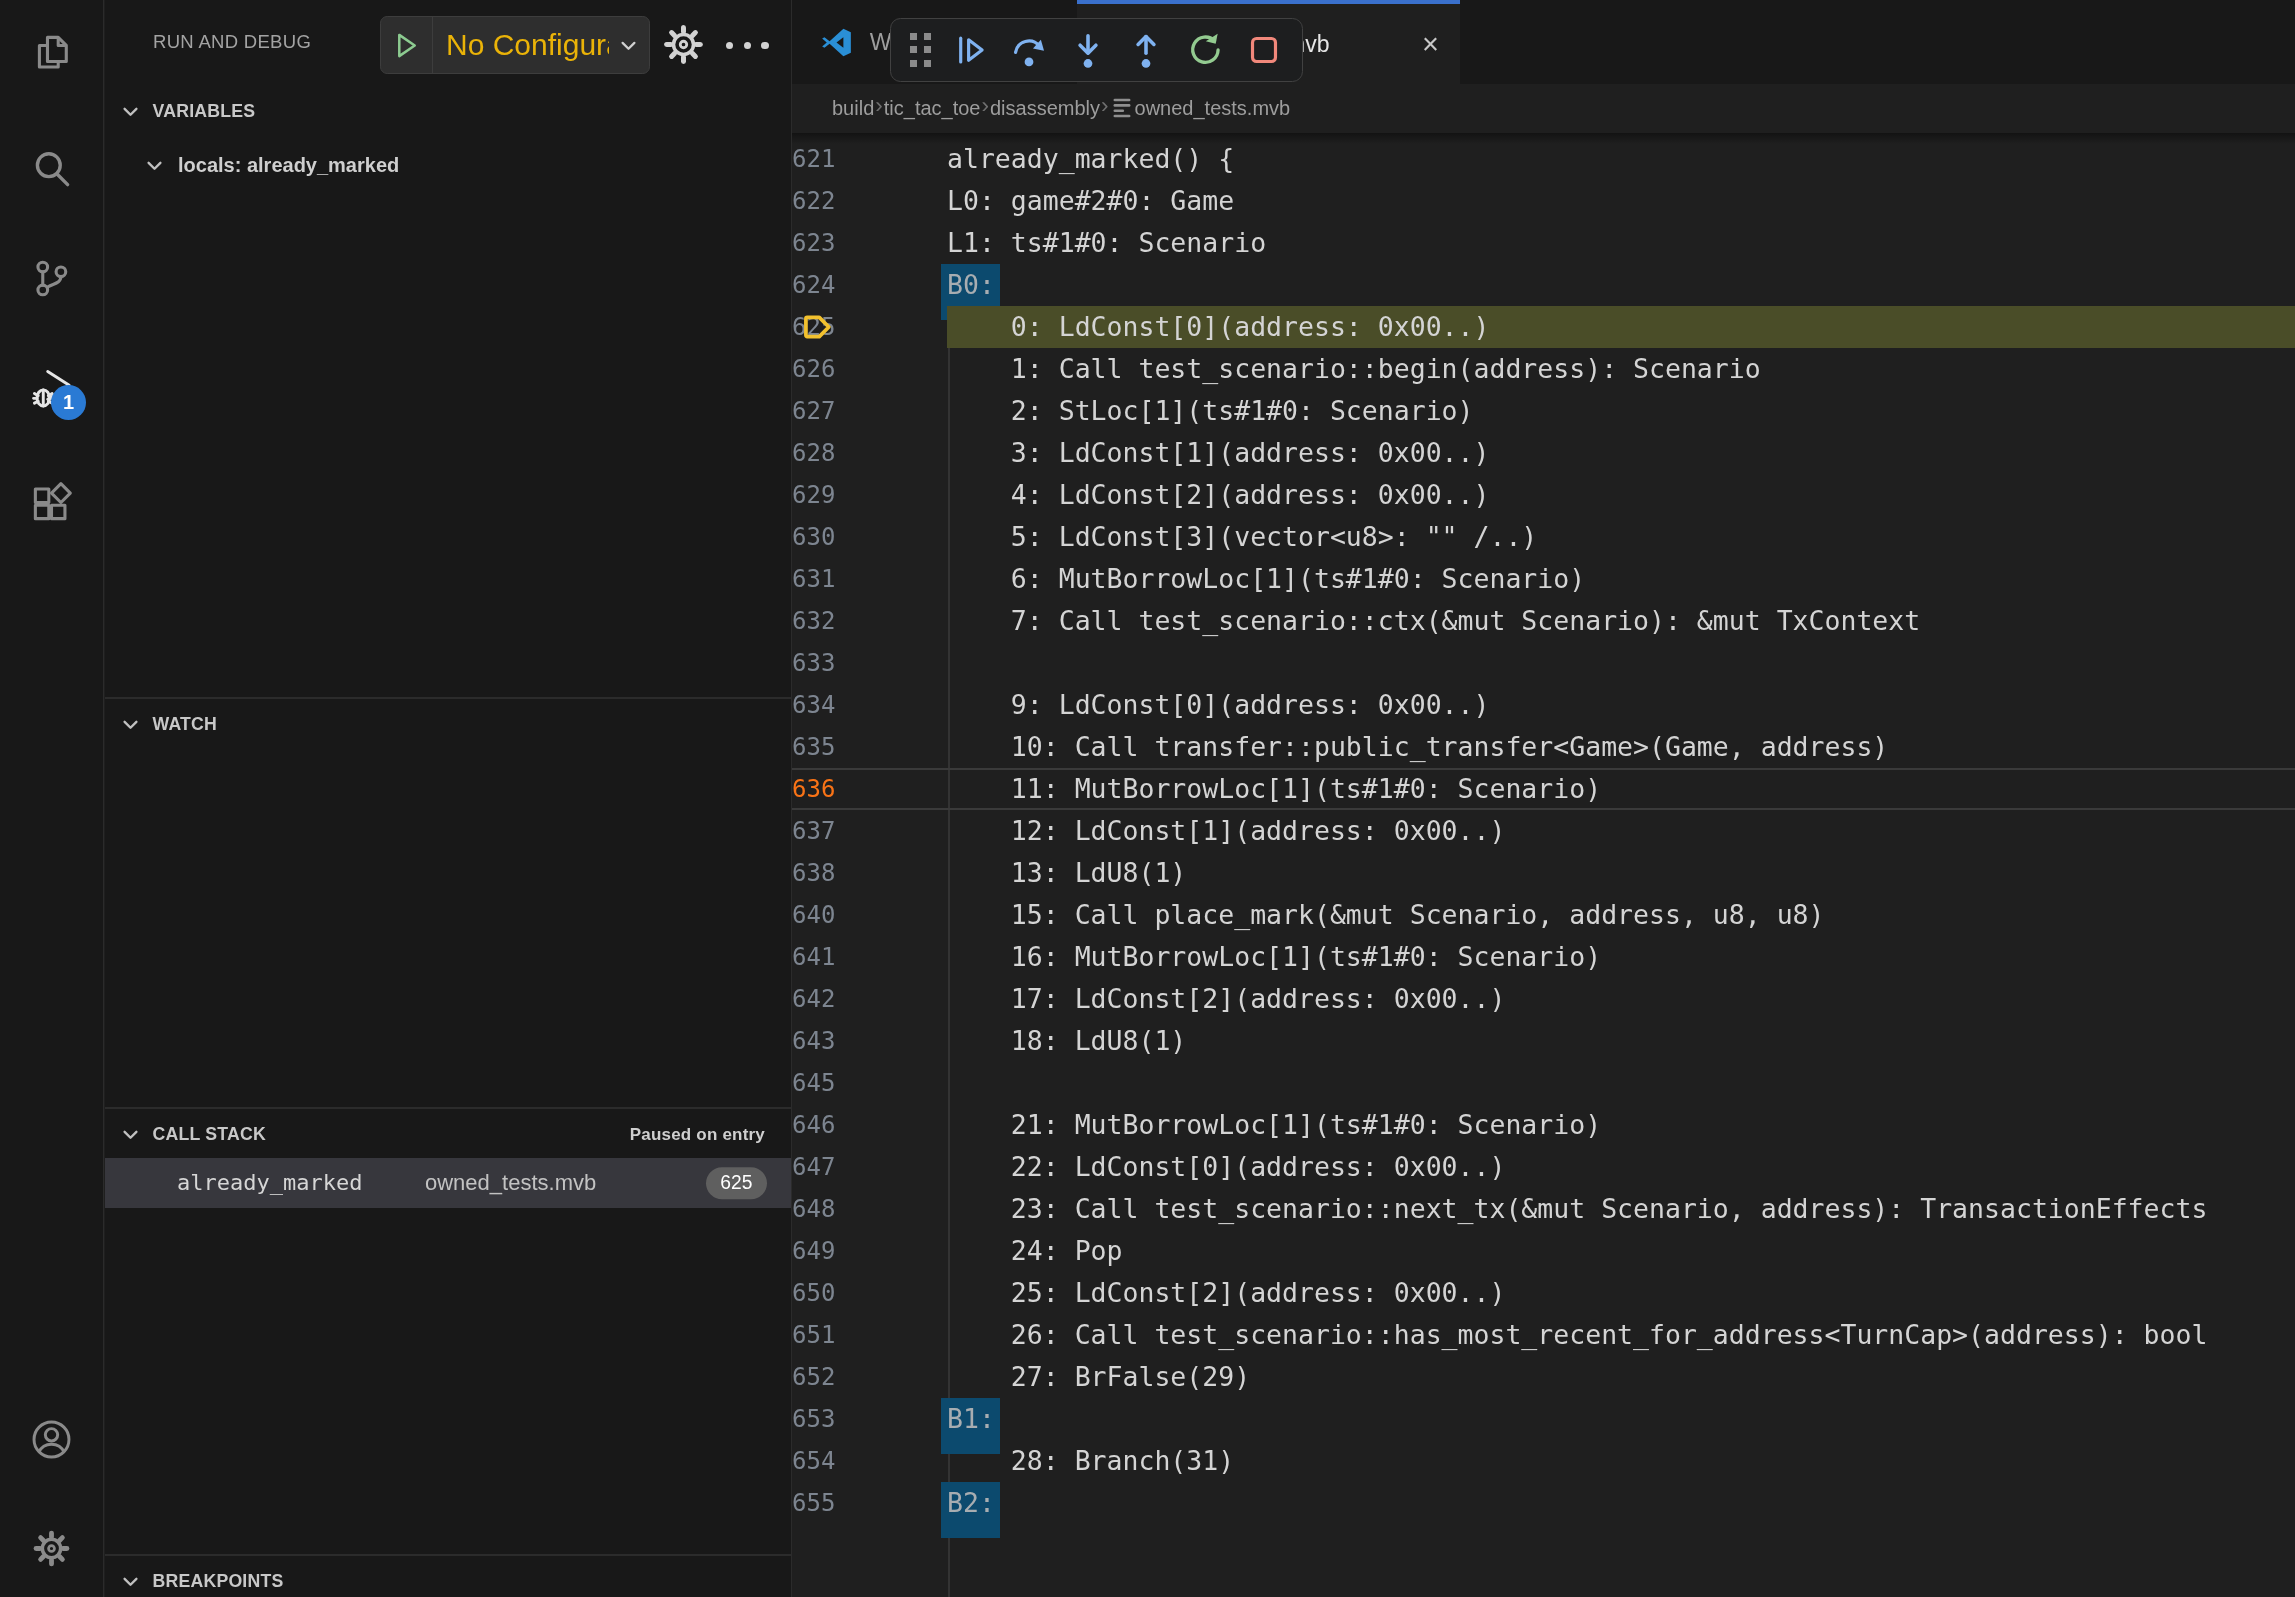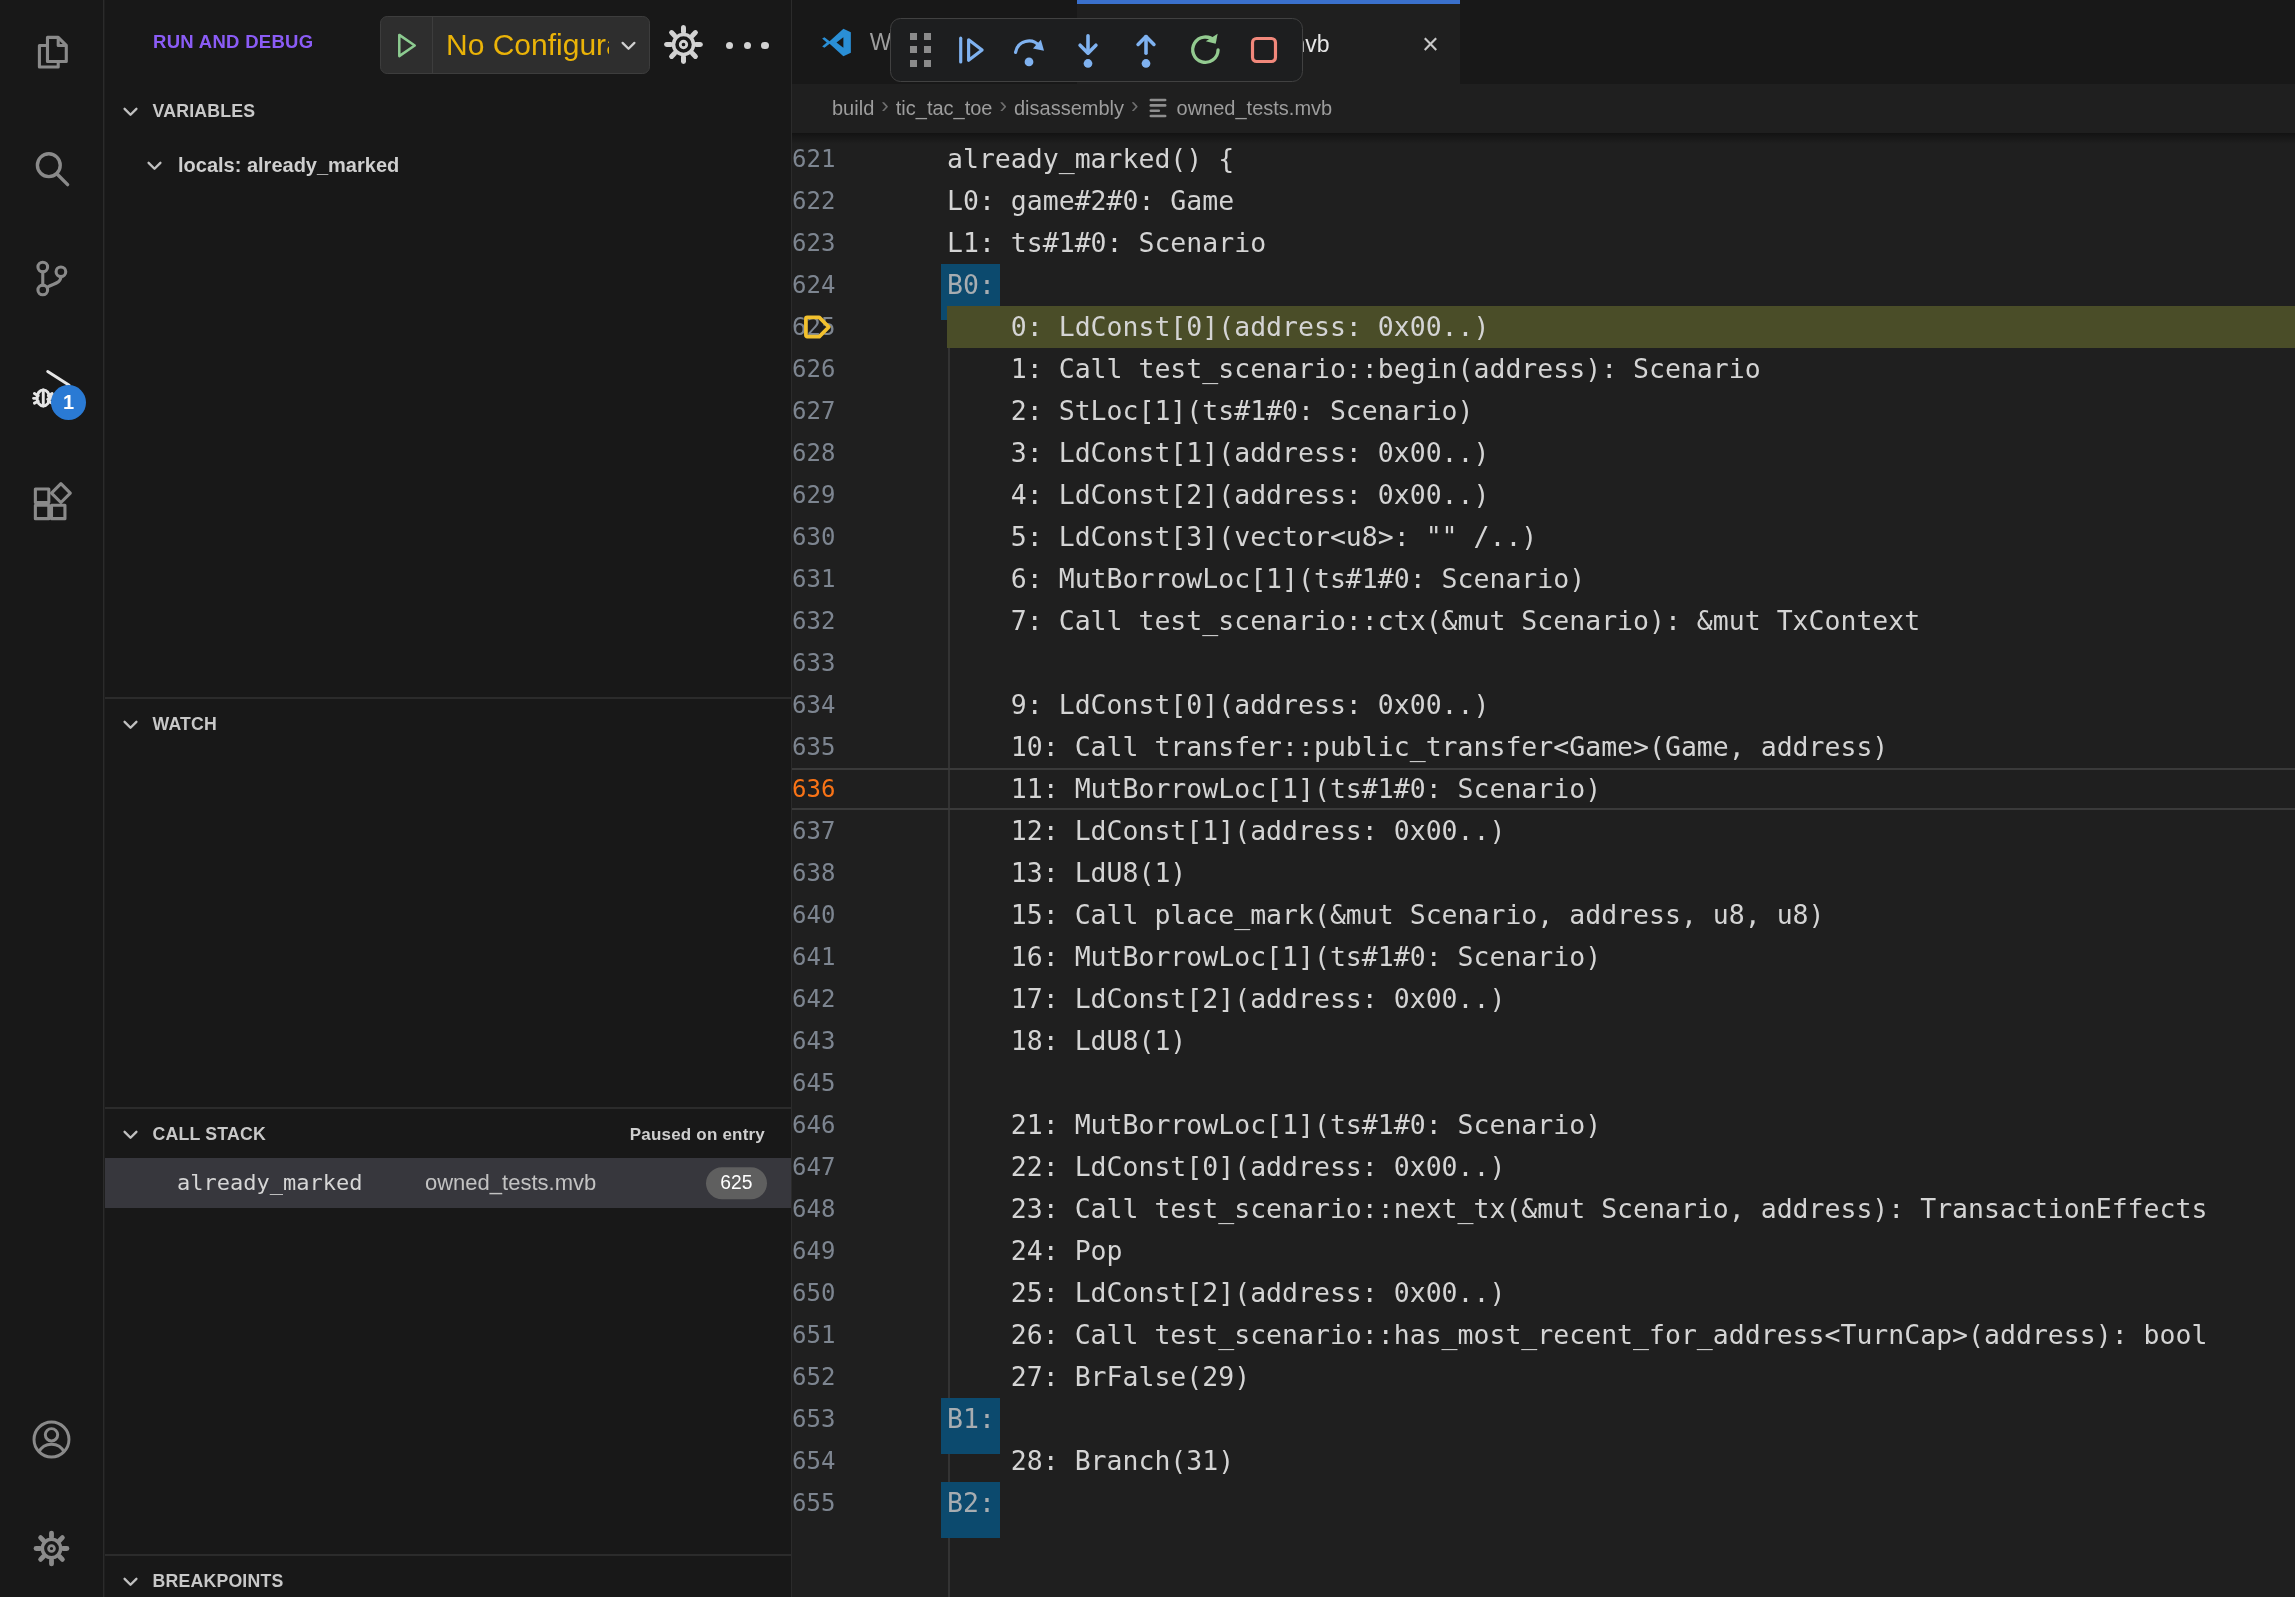--- a/index.html
+++ b/index.html
@@ -11,21 +11,21 @@
   svg{display:block}
   
   .abar{position:absolute;left:0;top:0;width:103px;height:100%;background:#181818;border-right:1.6px solid #2b2b2b;z-index:3}
   .aicon{position:absolute;left:30px;width:43px;height:43px;color:#8a8a8a}
   .aicon svg{width:100%;height:100%}
   .aicon.active{color:#e6e6e6}
   .badge{position:absolute;right:-13px;bottom:-9.7px;width:35px;height:35px;border-radius:50%;
     background:#2a7ad4;color:#fff;font-size:20px;font-weight:700;display:flex;align-items:center;justify-content:center}
   
   .sidebar{position:absolute;left:105px;top:0;width:686px;height:100%;background:#181818;border-right:1.6px solid #2b2b2b;z-index:2}
-  .sb-title{position:absolute;left:48px;top:31px;font-size:18.5px;font-weight:700;letter-spacing:0.3px;color:#8b5cf6;white-space:nowrap}
+  .sb-title{position:absolute;left:48px;top:31px;font-size:18.5px;font-weight:400;letter-spacing:0.3px;color:#a3a3a3;white-space:nowrap}
   .cfg{position:absolute;left:275px;top:16px;width:270px;height:58px;background:#2e2e2e;border:0.8px solid #3d3d3d;
     border-radius:7.2px;display:flex;align-items:center;box-sizing:border-box}
   .cfg-play{width:51px;height:100%;display:flex;align-items:center;justify-content:center;border-right:0.8px solid #3d3d3d;color:#8ccb90}
   .cfg-play svg{width:24px;height:27px}
   .cfg-lbl{flex:1;padding-left:13px;font-size:30px;color:#eab308;white-space:nowrap;overflow:hidden}
   .cfg-chev{padding:0 9.7px;color:#d0d0d0}
   .cfg-chev svg{width:21px;height:21px}
   .hgear{position:absolute;left:555px;top:21px;width:47px;height:47px;color:#d2d2d2}
   .hgear svg{width:100%;height:100%}
   .hdots{position:absolute;left:621px;top:42px;display:flex;gap:10.5px}
@@ -47,21 +47,21 @@
   .editor{position:absolute;left:792px;top:0;width:1503px;height:100%;z-index:1}
   .tabs{position:absolute;top:0;left:0;right:0;height:84px;background:#181818}
   .tab{position:absolute;top:0;height:84px;display:flex;align-items:center;box-sizing:border-box;cursor:default}
   .tab-welcome{left:0;width:285px;padding-left:29px;gap:17.7px;font-size:23px;color:#9d9d9d}
   .tab-active{left:285px;width:383px;background:#1f1f1f;border-top:4.8px solid #3a70cc;padding-left:35px;gap:14.5px;
     font-size:23px;color:#e6e6e6}
   .tab-logo svg{width:31px;height:31px}
   .tab-ficon svg,.crumb-icon svg{width:24px;height:24px}
   .tab-close{margin-left:auto;margin-right:21px;font-size:29px;color:#c8c8c8;line-height:1}
   .crumbs{position:absolute;top:84px;left:0;right:0;height:48px;background:#1f1f1f;display:flex;align-items:center;
-    gap:7px;padding-left:40px;font-size:20px;color:#9d9d9d}
+    gap:1px;padding-left:40px;font-size:20px;color:#9d9d9d}
   .crumb-sep{color:#6f6f6f;font-size:22.5px;margin-top:-3.2px}
   .crumb-icon{color:#8f8f8f}
   .eshadow{position:absolute;top:133px;left:0;right:0;height:10.5px;background:linear-gradient(to bottom,rgba(0,0,0,.40),rgba(0,0,0,0));z-index:2}
   .code{position:absolute;top:138px;left:0;right:0;height:1459px;overflow:hidden;font-family:"DejaVu Sans Mono",monospace}
   .guide{position:absolute;left:156px;top:167px;bottom:-6.4px;width:1.6px;background:rgba(255,255,255,.09);z-index:0}
   #code-lines{position:relative;z-index:1}
   .cl{position:relative;height:42px}
   .cl .num{position:absolute;left:0;top:0;width:97px;height:42px;line-height:42px;font-size:24px;color:#7d8590}
   .cl .txt{position:absolute;left:155px;top:0;right:0;height:42px;line-height:42px;font-size:26.5px;color:#d4d4d4;white-space:pre}
   .cl.current .txt{background:#4a4d28}

